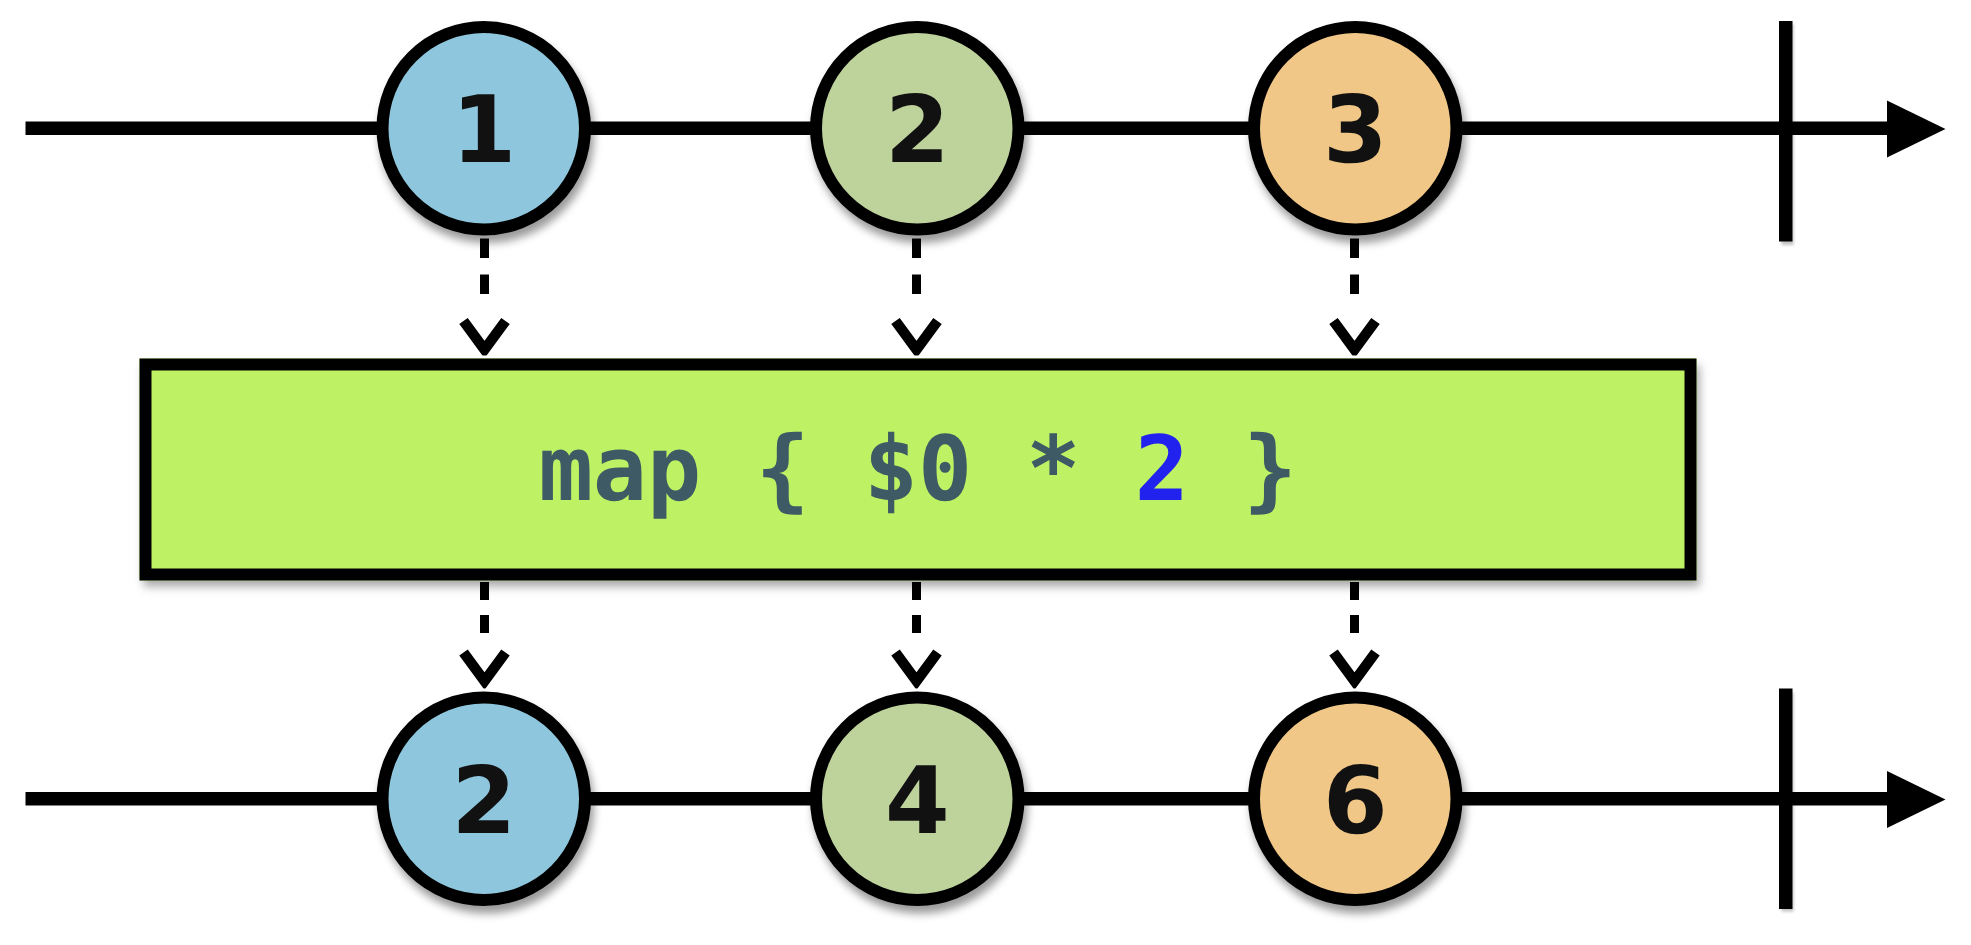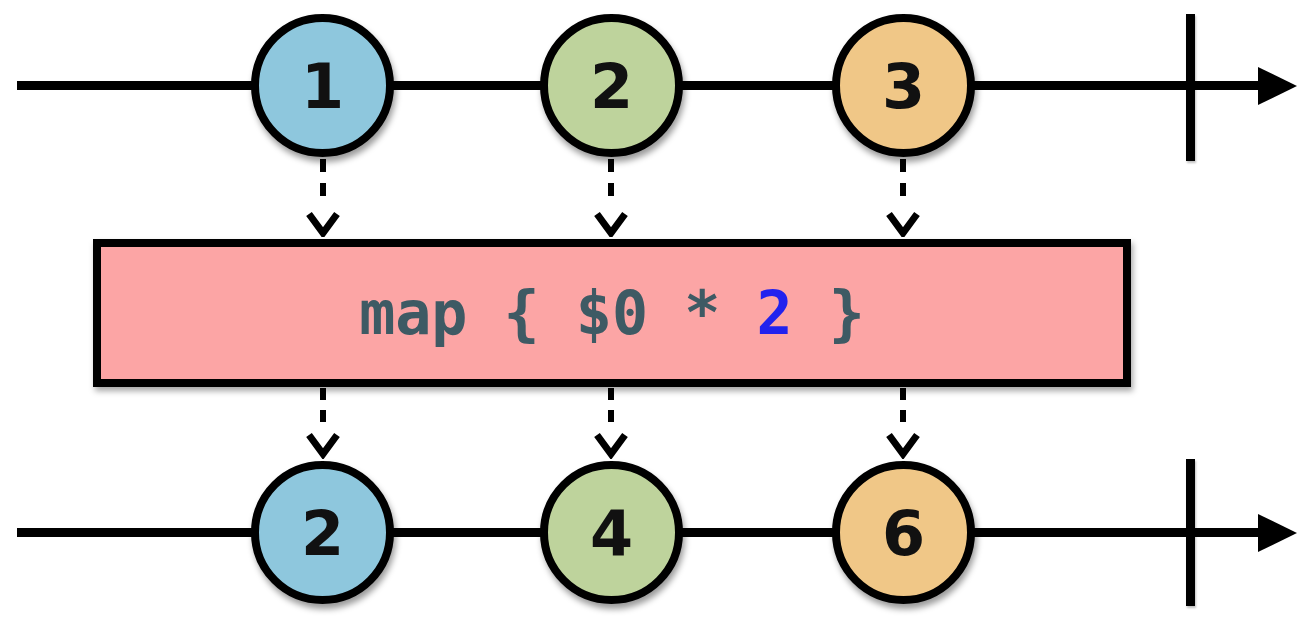--- a/index.html
+++ b/index.html
@@ -94,21 +94,21 @@
   .dashed-arrow.col-3 { left: 881px; }
 
   
   .operator-box {
     position: absolute;
     left: 93px;
     top: 239px;
     box-sizing: border-box;
     width: 1038px;
     height: 148px;
-    background: #fca5a5;
+    background: #bef264;
     border: 8px solid #000000;
     box-shadow: 2px 4px 6px rgba(0,0,0,0.35);
     display: flex;
     align-items: center;
     justify-content: center;
     z-index: 4;
   }
   .operator-code {
     font-family: "DejaVu Sans Mono", "Liberation Mono", monospace;
     font-size: 60px;

